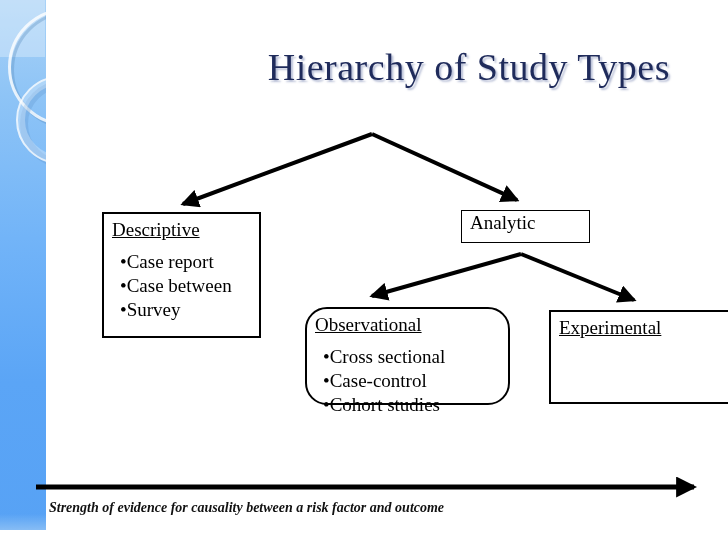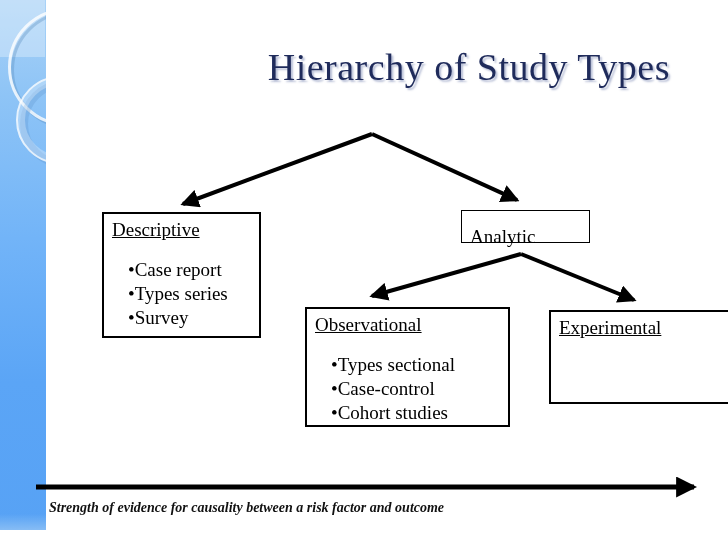--- a/index.html
+++ b/index.html
@@ -124,21 +124,21 @@
     color: #000000;
     font-family: "Liberation Serif", serif;
     font-size: 19px;
     line-height: 24px;
   }
   .node .head {
     text-decoration: underline;
     white-space: nowrap;
   }
   .node .bullets {
-    margin: 16px;
+    margin: 8px;
     padding: 0;
     list-style: none;
   }
   .node .bullets li {
     white-space: nowrap;
   }
   .node .bullets li.wrap {
     white-space: normal;
   }
 
@@ -148,28 +148,29 @@
     width: 159px;
     height: 126px;
     padding: 4px 0 0 8px;
   }
   #node-analytic {
     left: 461px;
     top: 210px;
     width: 129px;
     height: 33px;
     border-width: 1px;
-    padding: 14px 0 0 8px;
+    padding: 0 0 0 8px;
   }
   #node-observational {
     left: 305px;
     top: 307px;
     width: 205px;
-    height: 120px;
+    height: 98px;
     padding: 4px 0 0 8px;
+    border-radius: 22px;
   }
   #node-experimental {
     left: 549px;
     top: 310px;
     width: 206px;
     height: 94px;
     padding: 4px 0 0 8px;
   }
 
   
@@ -223,33 +224,33 @@
 
     <line x1="521" y1="254" x2="372" y2="296" stroke="#000000" stroke-width="4" marker-end="url(#ah)"></line>
 
     <line x1="521" y1="254" x2="634" y2="300" stroke="#000000" stroke-width="4" marker-end="url(#ah)"></line>
   </svg>
 
   <div class="node" id="node-descriptive">
     <div class="head">Descriptive</div>
     <ul class="bullets">
       <li>•Case report</li>
-      <li>•Types series</li>
+      <li>•Case between</li>
       <li>•Survey</li>
     </ul>
   </div>
 
   <div class="node" id="node-analytic">
     <div>Analytic</div>
   </div>
 
   <div class="node" id="node-observational">
     <div class="head">Observational</div>
     <ul class="bullets">
-      <li>•Types sectional</li>
+      <li>•Cross sectional</li>
       <li>•Case-control</li>
       <li>•Cohort studies</li>
     </ul>
   </div>
 
   <div class="node" id="node-experimental">
     <div class="head">Experimental</div>
   </div>
 
   <svg id="strength-arrow" viewBox="0 0 728 36" xmlns="http://www.w3.org/2000/svg">

